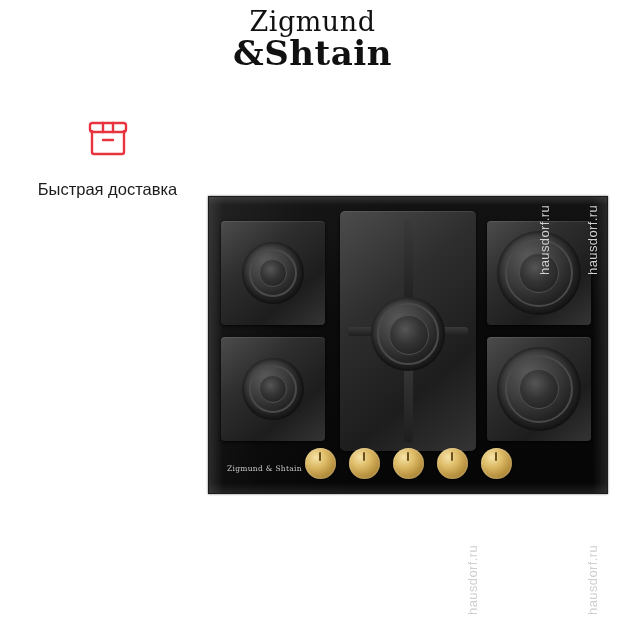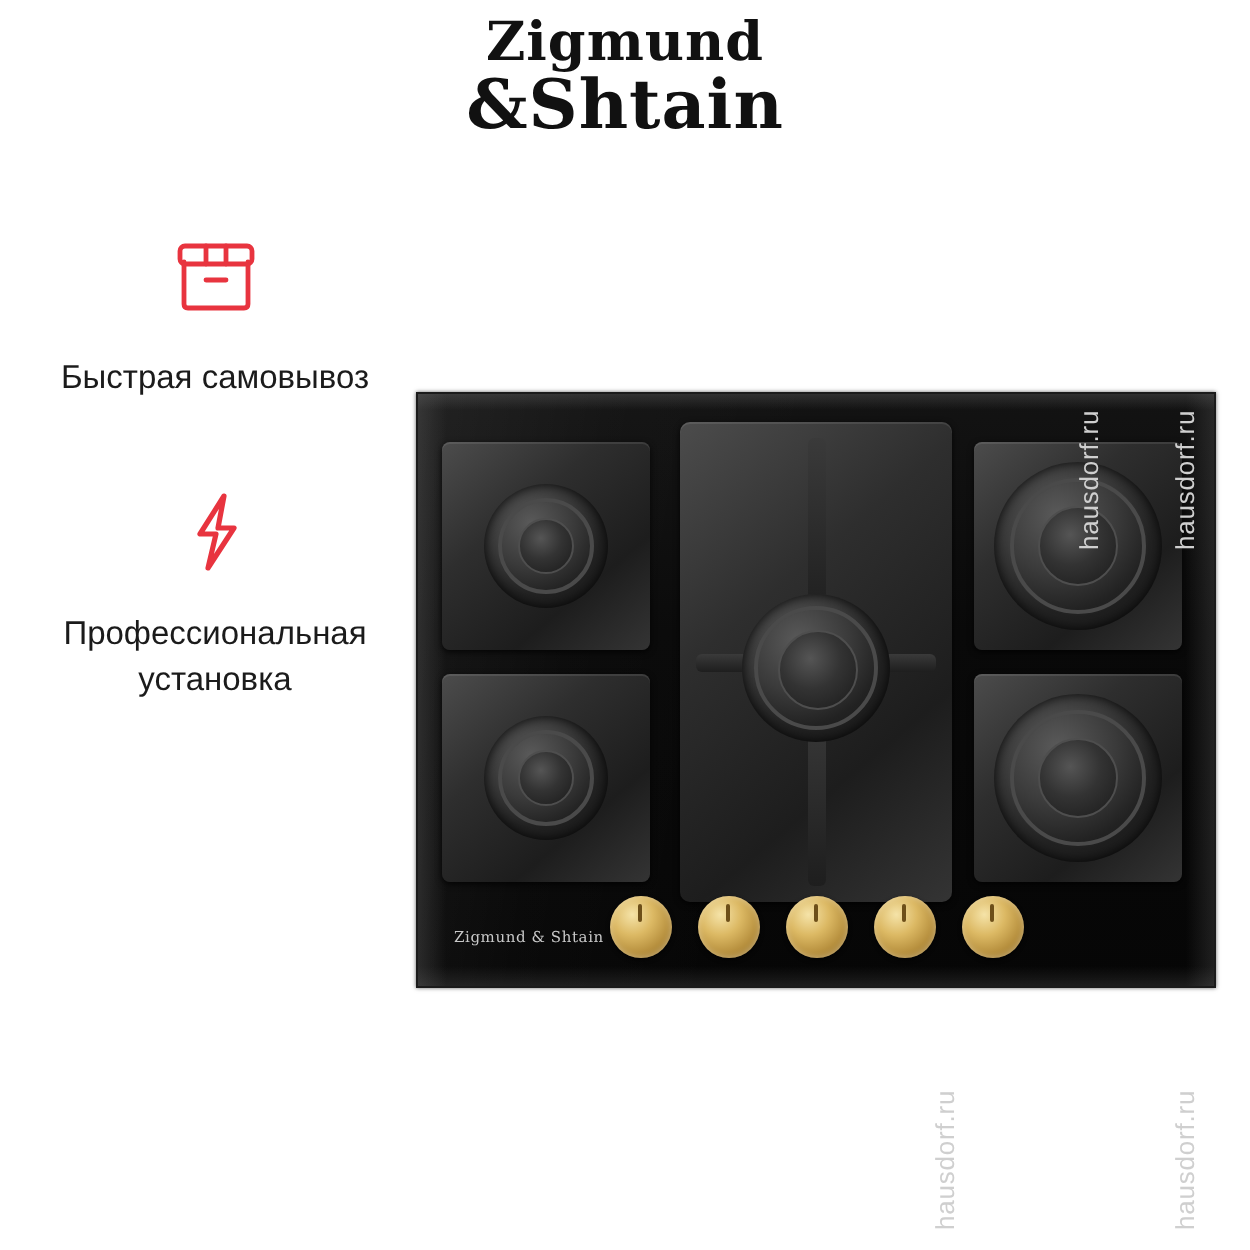--- a/index.html
+++ b/index.html
@@ -28,21 +28,21 @@
     left: 0;
     width: 625px;
     text-align: center;
     font-family: "DejaVu Serif", serif;
     color: #111111;
     letter-spacing: 0.5px;
     line-height: 1.05;
   }
   .brand-line1 {
     font-size: 27px;
-    font-weight: 700;
+    font-weight: 400;
     display: block;
   }
   .brand-line2 {
     font-size: 34px;
     font-weight: 700;
     display: block;
   }
 
   
   .features {
@@ -227,32 +227,23 @@
     <div class="feature">
       <div class="feature-icon">
         <svg width="46" height="46" viewBox="0 0 46 46" fill="none" stroke="#e8343f" stroke-width="2.4" stroke-linecap="round" stroke-linejoin="round">
           <path d="M7 16 L7 37 Q7 39 9 39 L37 39 Q39 39 39 37 L39 16"></path>
           <rect x="5" y="8" width="36" height="9" rx="2.5"></rect>
           <path d="M18 8 L18 17"></path>
           <path d="M28 8 L28 17"></path>
           <path d="M18 25 L28 25"></path>
         </svg>
       </div>
-      <div class="feature-label">Быстрая самовывоз</div>
-    </div>
-
-    <div class="feature">
-      <div class="feature-icon">
-        <svg width="40" height="46" viewBox="0 0 40 46" fill="none" stroke="#e8343f" stroke-width="2.6" stroke-linecap="round" stroke-linejoin="round">
-          <path d="M24 5 L12 24 L20 24 L16 41 L29 21 L21 21 Z"></path>
-        </svg>
-      </div>
-      <div class="feature-label">Профессиональная
-установка</div>
-    </div>
+      <div class="feature-label">Быстрая доставка</div>
+    </div>
+
 
 
   </div>
 
   <div class="hob">
     <div class="hob-glass"></div>
     <div class="hob-edge-t"></div>
     <div class="hob-edge-l"></div>
     <div class="hob-edge-r"></div>
     <div class="hob-edge-b"></div>

